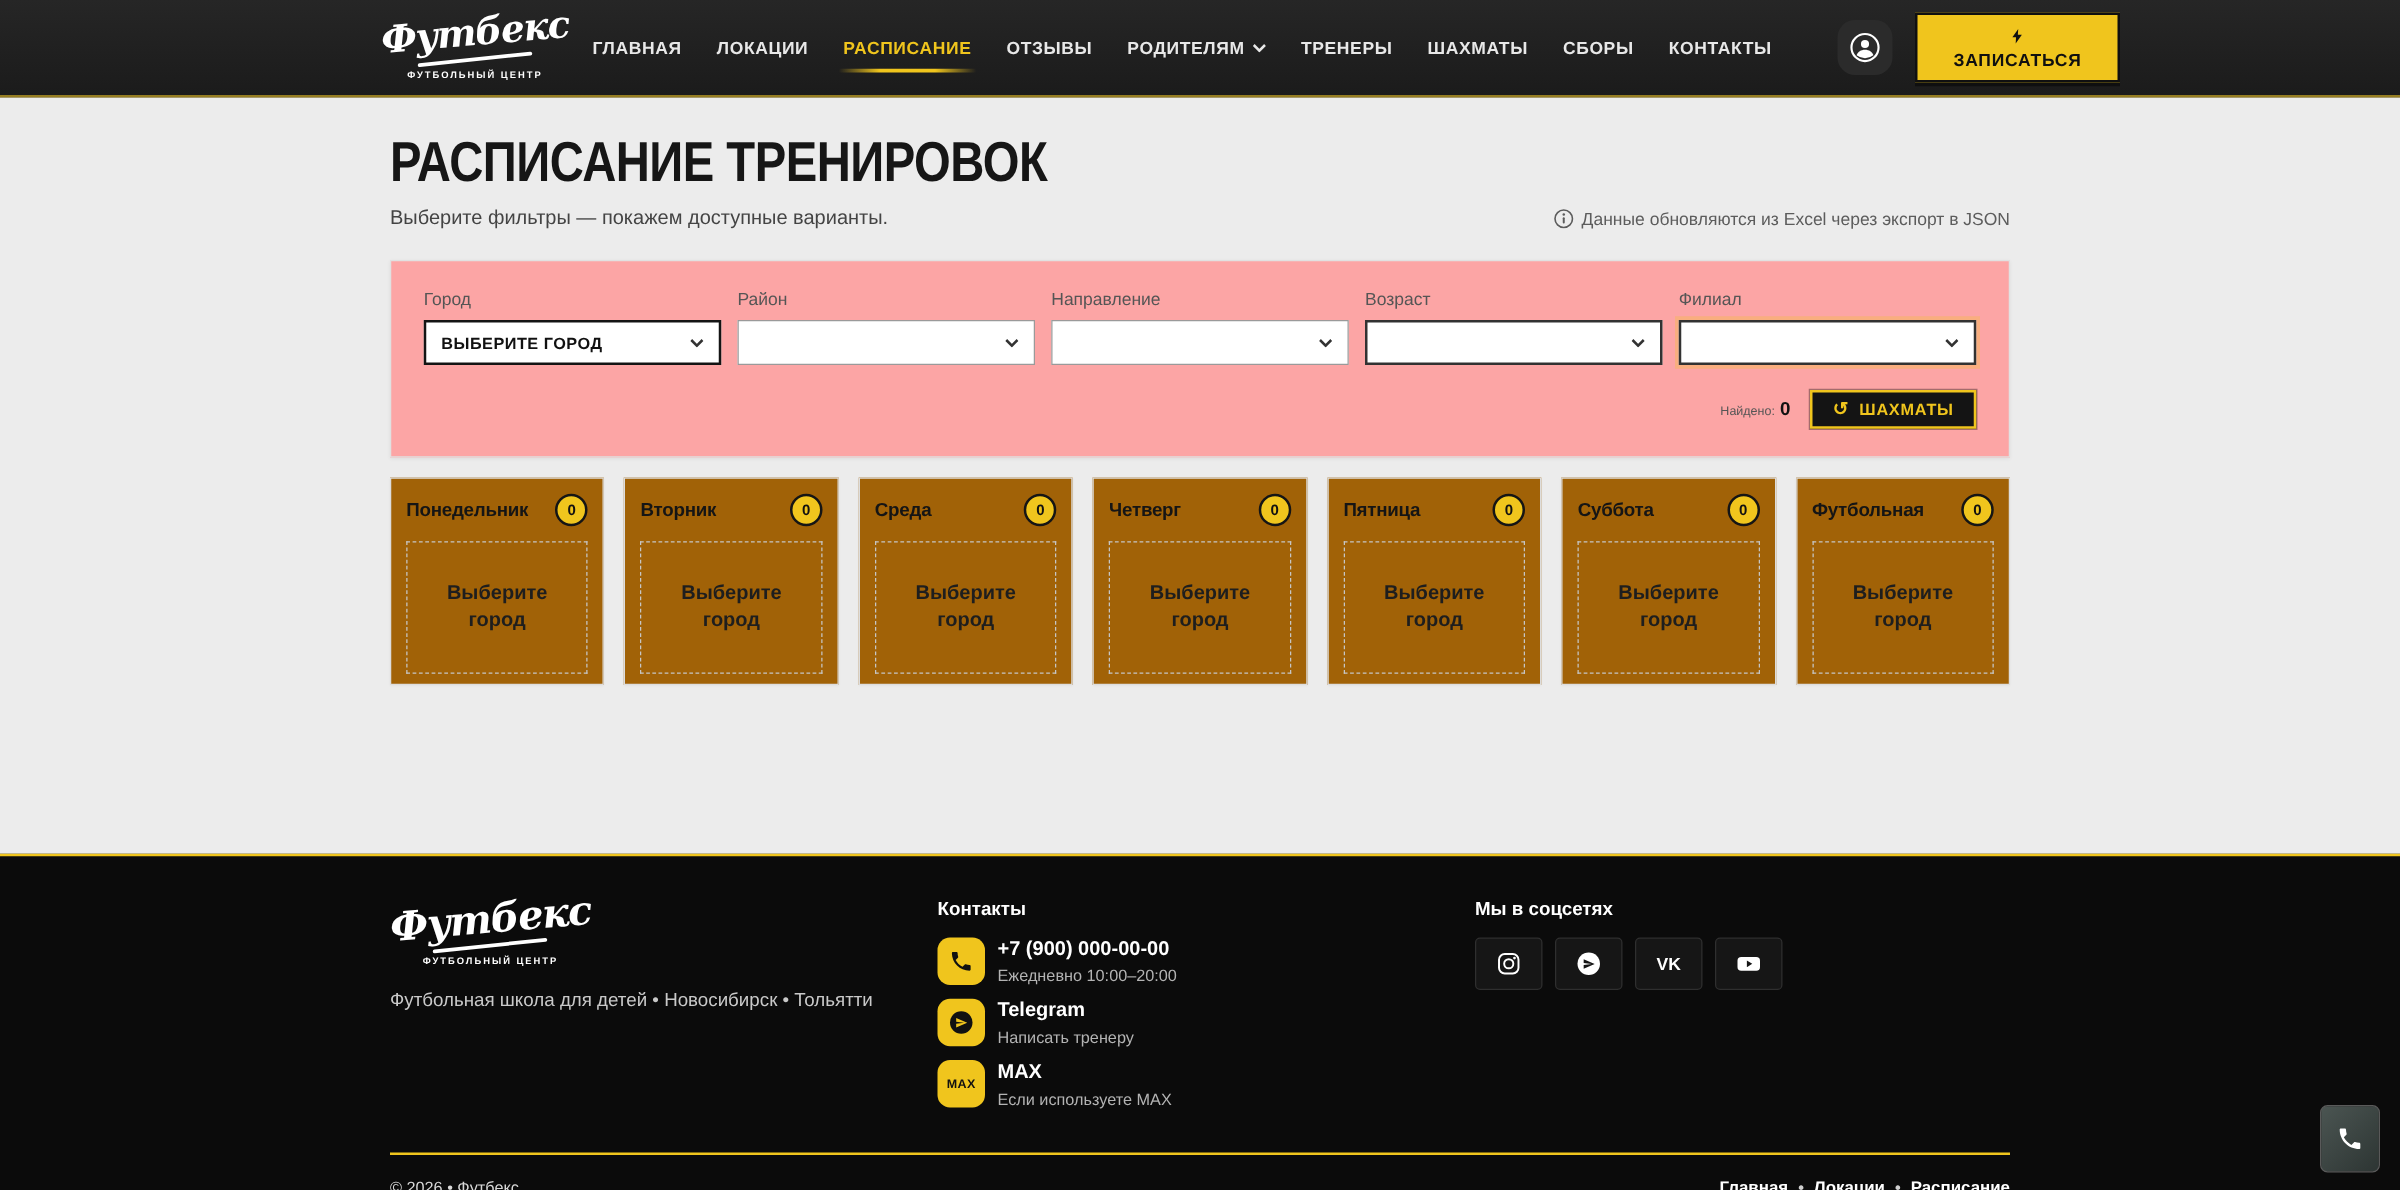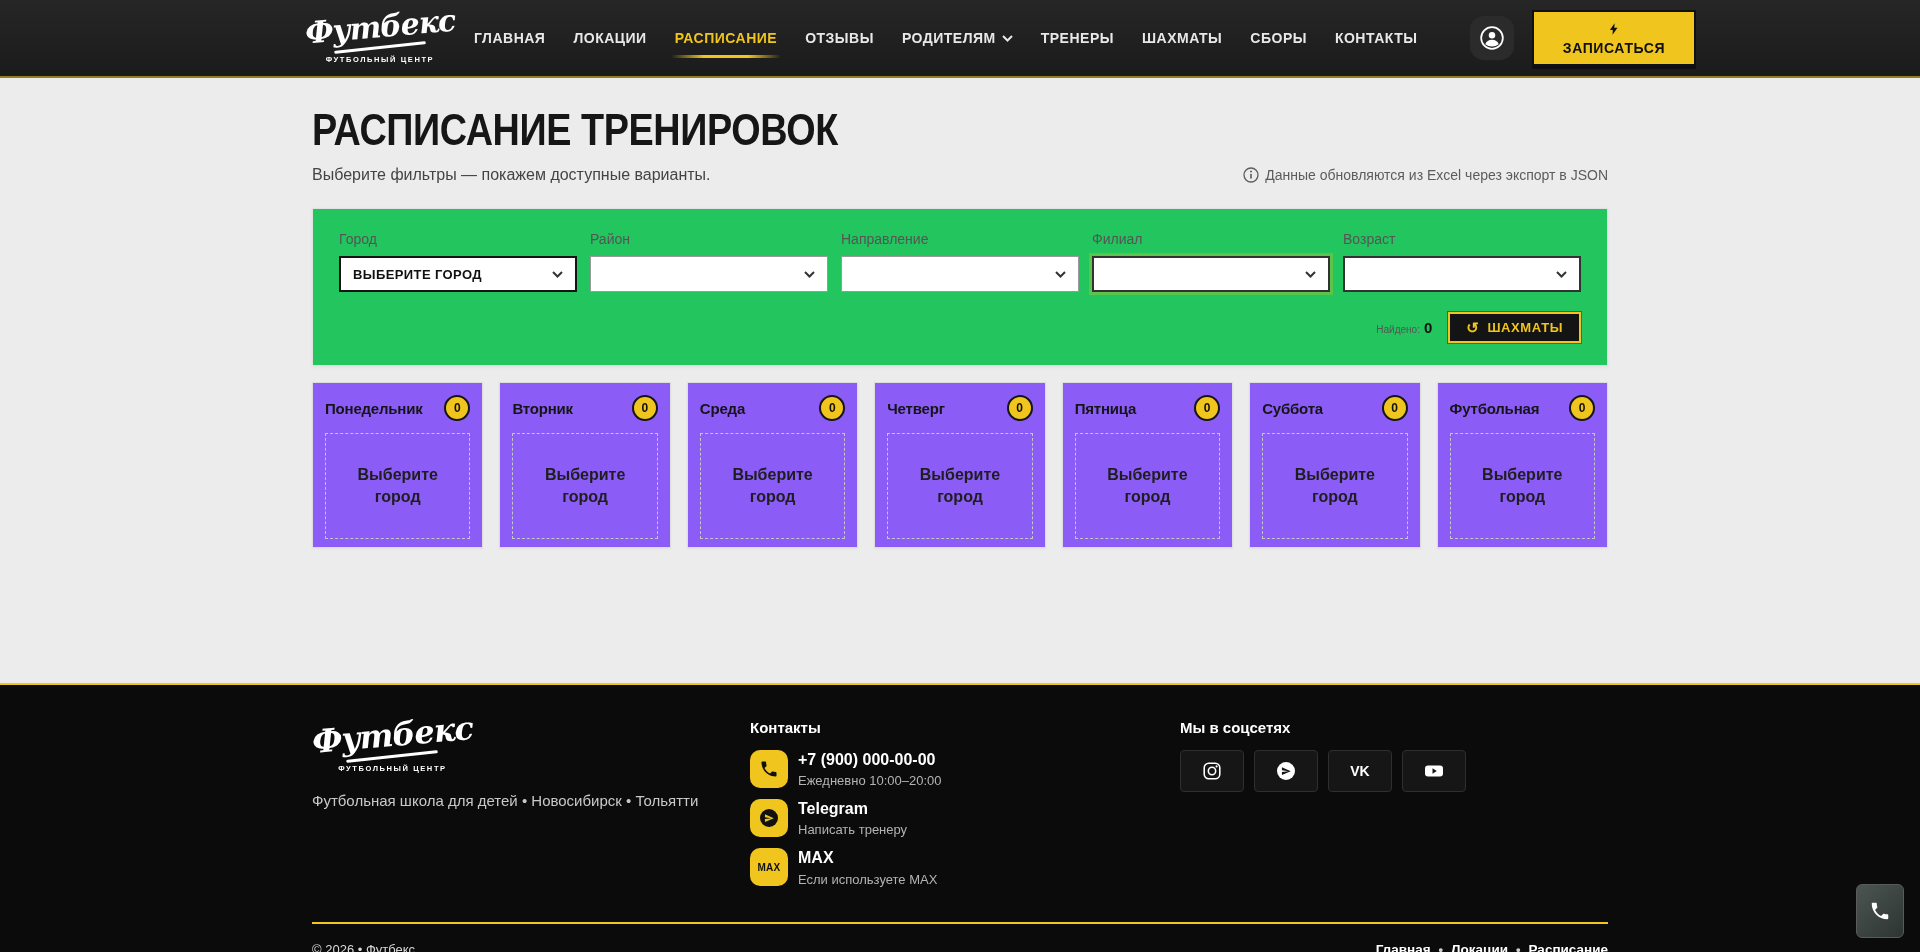--- a/index.html
+++ b/index.html
@@ -39,21 +39,21 @@
   .cta-label{font-weight:bold;font-size:14px;letter-spacing:.6px;color:#101010;}
 
   
   .main{padding:0 312px;}
   .page-title{margin-top:26px;font-size:45px;font-weight:bold;color:var(--ink);
     letter-spacing:-.5px;transform:scaleX(.84);transform-origin:left center;white-space:nowrap;}
   .sub-row{margin-top:10px;display:flex;justify-content:space-between;align-items:center;}
   .subtitle{font-size:16px;color:#444;}
   .note{font-size:14px;color:#5c5c5c;display:flex;align-items:center;gap:6px;}
 
-  .panel{margin-top:24px;background:#22c55e;border:1px solid #e1e1e1;box-shadow:0 1px 3px rgba(0,0,0,.06);
+  .panel{margin-top:24px;background:#fca5a5;border:1px solid #e1e1e1;box-shadow:0 1px 3px rgba(0,0,0,.06);
     padding:22px 26px;}
   .filter-row{display:flex;gap:13px;}
   .filter-field{flex:1;min-width:0;}
   .filter-label{display:block;font-size:14px;color:var(--gray);margin-bottom:9px;}
   .select{height:36px;background:#fff;display:flex;align-items:center;justify-content:space-between;
     padding:0 12px;cursor:pointer;}
   .select .chev{stroke:#333;}
   .select.b-strong{border:2px solid #141414;}
   .select.b-strong .select-value{font-weight:bold;font-size:13px;letter-spacing:.4px;color:#111;}
   .select.b-light{border:1px solid #9a9a9a;}
@@ -61,21 +61,21 @@
   .select.glow{box-shadow:0 0 0 3px rgba(240,197,29,.28);}
   .found-row{margin-top:20px;display:flex;justify-content:flex-end;align-items:center;gap:16px;}
   .found-label{font-size:10px;color:var(--gray);margin-left:12px;}
   .found-count{font-size:15px;font-weight:bold;color:#111;margin-left:4px;}
   .reset-btn{background:#141414;color:var(--accent);border:2px solid var(--accent);
     box-shadow:0 0 0 1px rgba(0,0,0,.35);padding:6px 16px;font-weight:bold;font-size:13px;
     letter-spacing:.6px;display:flex;align-items:center;gap:8px;cursor:pointer;}
   .reset-icon{font-size:15px;line-height:1;}
 
   .days{margin-top:16px;display:grid;grid-template-columns:repeat(7,1fr);gap:16px;}
-  .day-card{background:#8b5cf6;border:1px solid #ddd;box-shadow:0 1px 2px rgba(0,0,0,.05);
+  .day-card{background:#a16207;border:1px solid #ddd;box-shadow:0 1px 2px rgba(0,0,0,.05);
     padding:12px;height:166px;}
   .day-head{display:flex;justify-content:space-between;align-items:center;}
   .day-name{font-weight:bold;font-size:15px;color:#151515;letter-spacing:-.2px;}
   .day-badge{width:26px;height:26px;border-radius:50%;background:var(--accent);border:2px solid #151515;
     display:flex;align-items:center;justify-content:center;font-weight:bold;font-size:12px;color:#111;flex:none;}
   .day-empty{margin-top:12px;height:106px;border:1px dashed #c6c6c6;display:flex;align-items:center;
     justify-content:center;text-align:center;font-weight:bold;font-size:16px;color:#1e1e1e;
     line-height:1.35;padding:0 18px;}
 
   
@@ -87,21 +87,21 @@
   .footer .logo-inner{display:flex;flex-direction:column;align-items:center;}
   .tagline{margin-top:16px;font-size:15px;color:#c9c9c9;line-height:1.55;width:400px;}
   .col-heading{font-weight:bold;font-size:15px;margin-bottom:14px;}
   .contact-row{display:flex;align-items:flex-start;gap:10px;margin-bottom:11px;cursor:pointer;}
   .sq-icon{width:38px;height:38px;border-radius:10px;background:var(--accent);display:flex;
     align-items:center;justify-content:center;flex:none;}
   .sq-icon .max-text{font-weight:bold;font-size:10px;color:#111;letter-spacing:.3px;}
   .contact-title{font-weight:bold;font-size:16px;line-height:1.2;}
   .contact-sub{font-size:13px;color:#b3b3b3;margin-top:4px;}
   .social-row{display:flex;gap:10px;}
-  .social-btn{width:64px;height:42px;background:#161616;border:1px solid #2f2f2f;border-radius:4px;
+  .social-btn{width:54px;height:42px;background:#161616;border:1px solid #2f2f2f;border-radius:4px;
     display:flex;align-items:center;justify-content:center;cursor:pointer;}
   .social-btn .vk-text{color:#fff;font-weight:bold;font-size:14px;}
   .footer-divider{margin-top:24px;border-top:2px solid var(--accent);}
   .footer-bottom{padding-top:18px;display:flex;justify-content:space-between;align-items:center;}
   .copyright{font-size:13px;color:#d8d8d8;}
   .footer-links{display:flex;align-items:center;gap:8px;}
   .footer-link{color:#fff;font-weight:bold;font-size:13.5px;text-decoration:none;cursor:pointer;}
   .link-sep{color:#cfcfcf;font-weight:bold;font-size:13px;}
 
   .float-call{position:fixed;right:16px;bottom:14px;width:48px;height:54px;border-radius:6px;
@@ -192,31 +192,31 @@
       <div class="filter-field">
         <label class="filter-label">Направление</label>
         <div class="select b-light">
           <span class="select-value"></span>
           <svg class="chev" viewBox="0 0 11 7">
               <polyline points="1,1 5.5,5.5 10,1"></polyline>
             </svg>
         </div>
       </div>
       <div class="filter-field">
+        <label class="filter-label">Возраст</label>
+        <div class="select b-dark">
+          <span class="select-value"></span>
+          <svg class="chev" viewBox="0 0 11 7">
+              <polyline points="1,1 5.5,5.5 10,1"></polyline>
+            </svg>
+        </div>
+      </div>
+      <div class="filter-field">
         <label class="filter-label">Филиал</label>
         <div class="select b-dark glow">
-          <span class="select-value"></span>
-          <svg class="chev" viewBox="0 0 11 7">
-              <polyline points="1,1 5.5,5.5 10,1"></polyline>
-            </svg>
-        </div>
-      </div>
-      <div class="filter-field">
-        <label class="filter-label">Возраст</label>
-        <div class="select b-dark">
           <span class="select-value"></span>
           <svg class="chev" viewBox="0 0 11 7">
               <polyline points="1,1 5.5,5.5 10,1"></polyline>
             </svg>
         </div>
       </div>
     </div>
     <div class="found-row">
       <div>
         <span class="found-label">Найдено:</span><span class="found-count">0</span>

